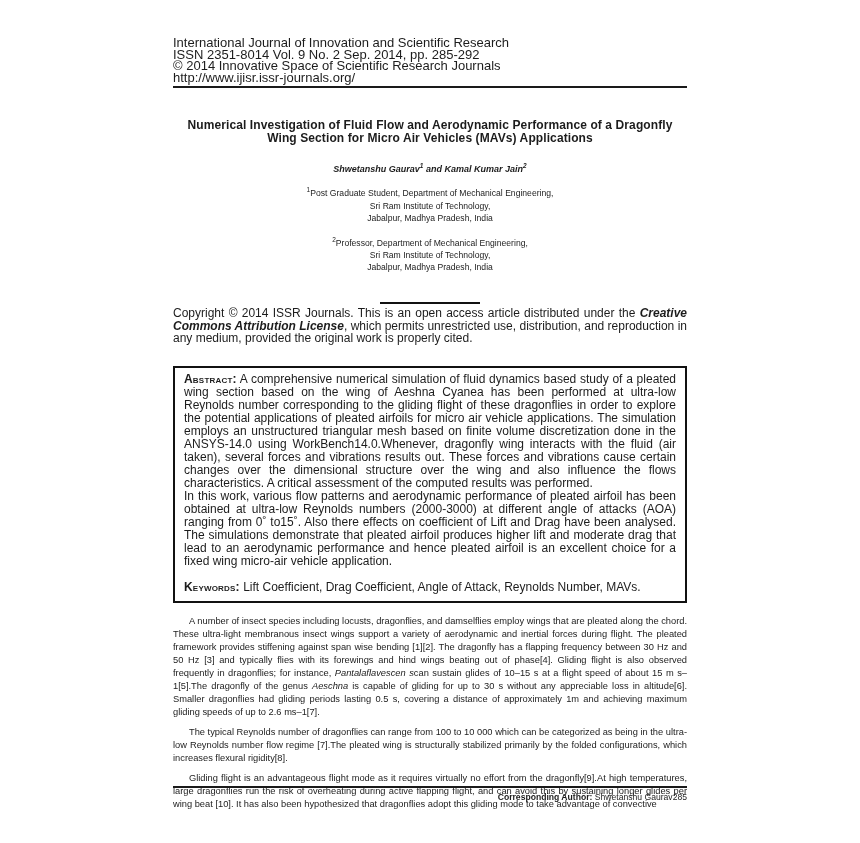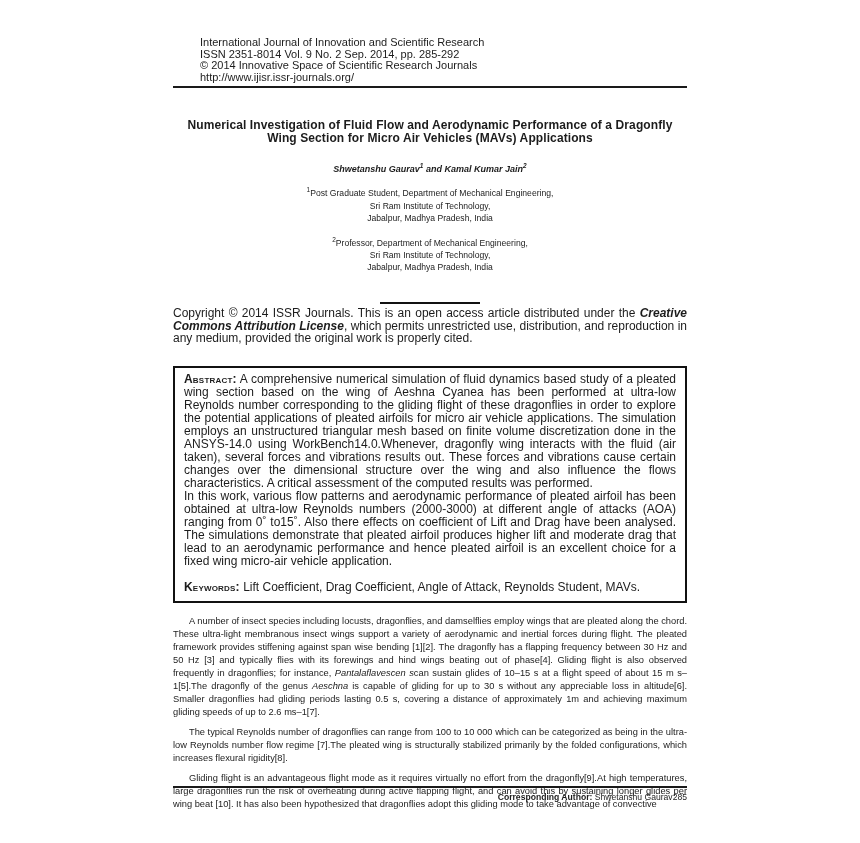--- a/index.html
+++ b/index.html
@@ -10,21 +10,21 @@
     color: #1c1c1c;
     position: relative;
     overflow: hidden;
   }
   .page {
     position: absolute;
     left: 173px; top: 0;
     width: 514px; height: 843px;
   }
   
-  .jheader { padding-top: 37px; font-size: 11px; line-height: 11.6px; margin-left: 27px; }
+  .jheader { padding-top: 37px; font-size: 13px; line-height: 11.6px; }
   .jheader div { white-space: nowrap; }
   .header-rule { border-top: 2px solid #1a1a1a; margin-top: 3px; }
   
   .paper-title {
     margin: 31px auto 0 auto;
     max-width: 514px;
     text-align: center;
     font-weight: bold;
     font-size: 12px;
     line-height: 13px;
@@ -131,21 +131,21 @@
     <div>Sri Ram Institute of Technology,</div>
     <div>Jabalpur, Madhya Pradesh, India</div>
   </div>
 
   <div class="divider-short"></div>
   <p class="copyright"><span>Copyright © 2014 ISSR Journals. This is an open access article distributed under the </span><span class="run-bi">Creative Commons Attribution License</span><span>, which permits unrestricted use, distribution, and reproduction in any medium, provided the original work is properly cited.</span></p>
 
   <div class="abstract-box">
     <p><span class="sc-label">Abstract:</span> <span>A comprehensive numerical simulation of fluid dynamics based study of a pleated wing section based on the wing of Aeshna Cyanea has been performed at ultra-low Reynolds number corresponding to the gliding flight of these dragonflies in order to explore the potential applications of pleated airfoils for micro air vehicle applications. The simulation employs an unstructured triangular mesh based on finite volume discretization done in the ANSYS-14.0 using WorkBench14.0.Whenever, dragonfly wing interacts with the fluid (air taken), several forces and vibrations results out. These forces and vibrations cause certain changes over the dimensional structure over the wing and also influence the flows characteristics. A critical assessment of the computed results was performed.</span></p>
     <p>In this work, various flow patterns and aerodynamic performance of pleated airfoil has been obtained at ultra-low Reynolds numbers (2000-3000) at different angle of attacks (AOA) ranging from 0˚ to15˚. Also there effects on coefficient of Lift and Drag have been analysed. The simulations demonstrate that pleated airfoil produces higher lift and moderate drag that lead to an aerodynamic performance and hence pleated airfoil is an excellent choice for a fixed wing micro-air vehicle application.</p>
-    <p class="keywords-line"><span class="sc-label">Keywords:</span> <span>Lift Coefficient, Drag Coefficient, Angle of Attack, Reynolds Student, MAVs.</span></p>
+    <p class="keywords-line"><span class="sc-label">Keywords:</span> <span>Lift Coefficient, Drag Coefficient, Angle of Attack, Reynolds Number, MAVs.</span></p>
   </div>
 
 
   <p class="body-para"><span>A number of insect species including locusts, dragonflies, and damselflies employ wings that are pleated along the chord. These ultra-light membranous insect wings support a variety of aerodynamic and inertial forces during flight. The pleated framework provides stiffening against span wise bending [1][2]. The dragonfly has a flapping frequency between 30 Hz and 50 Hz [3] and typically flies with its forewings and hind wings beating out of phase[4]. Gliding flight is also observed frequently in dragonflies; for instance, </span><span class="run-i">Pantalaflavescen s</span><span>can sustain glides of 10–15 s at a flight speed of about 15 m s–1[5].The dragonfly of the genus </span><span class="run-i">Aeschna</span><span> is capable of gliding for up to 30 s without any appreciable loss in altitude[6]. Smaller dragonflies had gliding periods lasting 0.5 s, covering a distance of approximately 1m and achieving maximum gliding speeds of up to 2.6 ms–1[7].</span></p>
   <p class="body-para">The typical Reynolds number of dragonflies can range from 100 to 10 000 which can be categorized as being in the ultra-low Reynolds number flow regime [7].The pleated wing is structurally stabilized primarily by the folded configurations, which increases flexural rigidity[8].</p>
   <p class="body-para">Gliding flight is an advantageous flight mode as it requires virtually no effort from the dragonfly[9].At high temperatures, large dragonflies run the risk of overheating during active flapping flight, and can avoid this by sustaining longer glides per wing beat [10]. It has also been hypothesized that dragonflies adopt this gliding mode to take advantage of convective</p>
 
   <div class="pfooter">
     <div><span class="flabel">Corresponding Author:</span> <span>Shwetanshu Gaurav</span></div>
     <div class="fpage">285</div>

